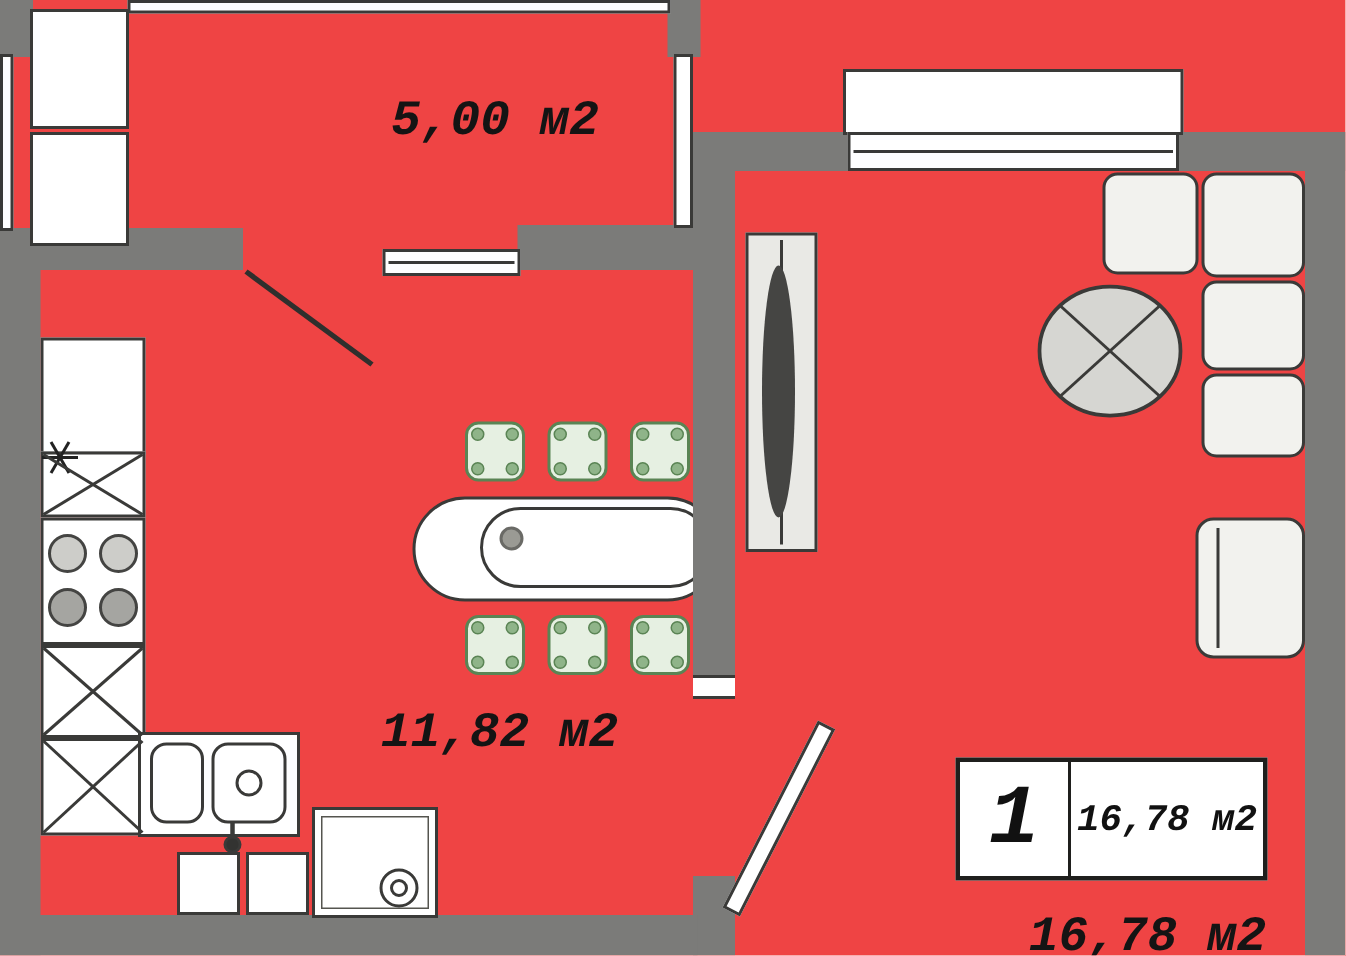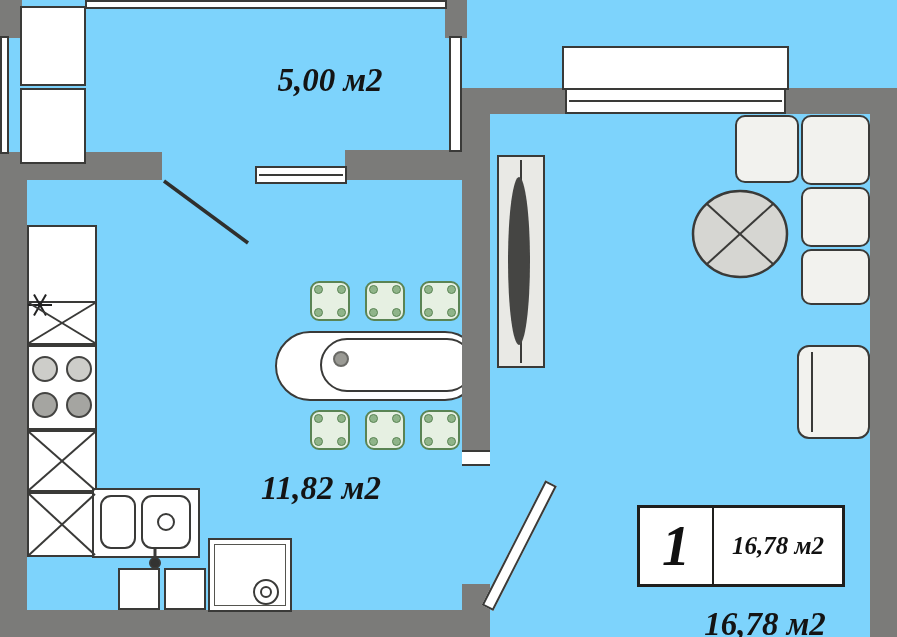--- a/index.html
+++ b/index.html
@@ -6,22 +6,22 @@
     --wall:#7b7b79;
     --outline:#3a3a38;
     --furn:#ffffff;
     --soft:#f2f2ee;
     --panel:#e9e9e5;
     --stool:#e6f0e2;
     --stool-bd:#5a8454;
   }
   html,body{margin:0;padding:0;background:#fff;}
   .plan{
-    position:relative;width:897px;height:637px;background:#7dd3fc;
-    overflow:hidden;font-family:Liberation Serif, serif;
+    position:relative;width:897px;height:637px;background:#ef4444;
+    overflow:hidden;font-family:Liberation Mono, monospace;
   }
   .wall{position:absolute;background:var(--wall);z-index:2;}
   .furn{position:absolute;background:var(--furn);border:2.5px solid var(--outline);box-sizing:border-box;z-index:3;}
   .win{position:absolute;background:#fff;border:2px solid var(--outline);box-sizing:border-box;z-index:3;}
   .midline{position:absolute;left:2px;right:2px;top:50%;height:2px;margin-top:-1px;background:var(--outline);}
   .sofa{position:absolute;background:var(--soft);border:2.5px solid var(--outline);border-radius:10px;box-sizing:border-box;z-index:3;}
   .stool{position:absolute;width:40px;height:40px;background:var(--stool);border:2px solid var(--stool-bd);border-radius:9px;box-sizing:border-box;z-index:3;}
   .stool span{position:absolute;width:9px;height:9px;border-radius:50%;background:#8fb489;border:1.5px solid var(--stool-bd);box-sizing:border-box;}
   .stool .d1{left:2px;top:2px}.stool .d2{right:2px;top:2px}.stool .d3{left:2px;bottom:2px}.stool .d4{right:2px;bottom:2px}
   .table{position:absolute;left:275px;top:331px;width:205px;height:70px;background:#fff;border:2.5px solid var(--outline);border-radius:35px;box-sizing:border-box;z-index:1;}
@@ -128,21 +128,21 @@
   <div class="furn panel" style="left:497px;top:155px;width:48px;height:213px"></div>
   <div class="sofa" style="left:735px;top:115px;width:64px;height:68px"></div>
   <div class="sofa" style="left:801px;top:115px;width:69px;height:70px"></div>
   <div class="sofa" style="left:801px;top:187px;width:69px;height:60px"></div>
   <div class="sofa" style="left:801px;top:249px;width:69px;height:56px"></div>
   <div class="sofa" style="left:797px;top:345px;width:73px;height:94px;border-radius:12px"></div>
 
   <div class="entry-door"></div>
 
   <div class="lbl" style="left:225px;top:62px;width:210px">5,00 м2</div>
-  <div class="lbl" style="left:216px;top:470px;width:210px">11,82 м2</div>
+  <div class="lbl" style="left:228px;top:470px;width:210px">11,82 м2</div>
   <div class="lbl" style="left:655px;top:606px;width:220px">16,78 м2</div>
 
   <div class="legend">
     <div class="legend-left">1</div>
     <div class="legend-right">
       <div class="legend-cell">16,78 м2</div>
     </div>
   </div>
 
   <svg class="overlay" width="897" height="637" viewBox="0 0 897 637">

